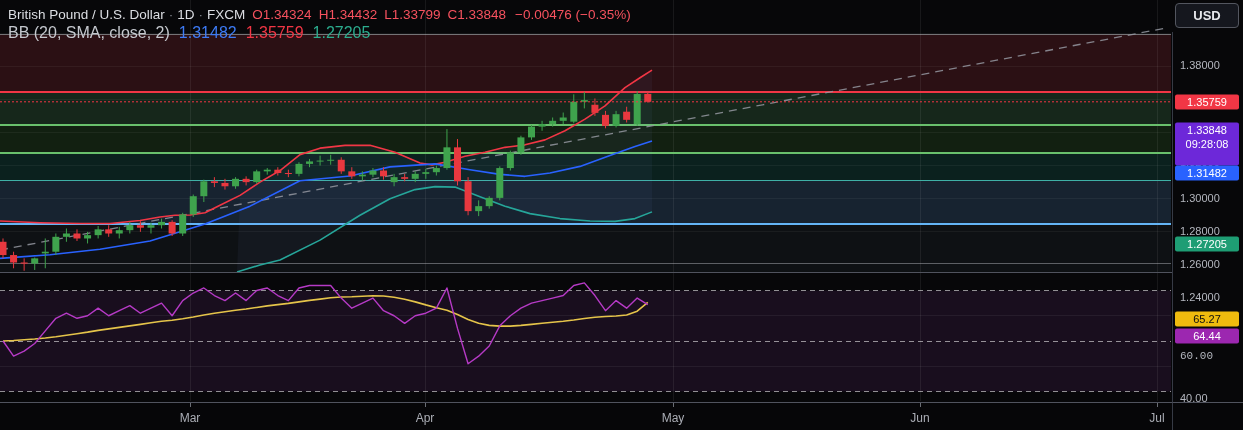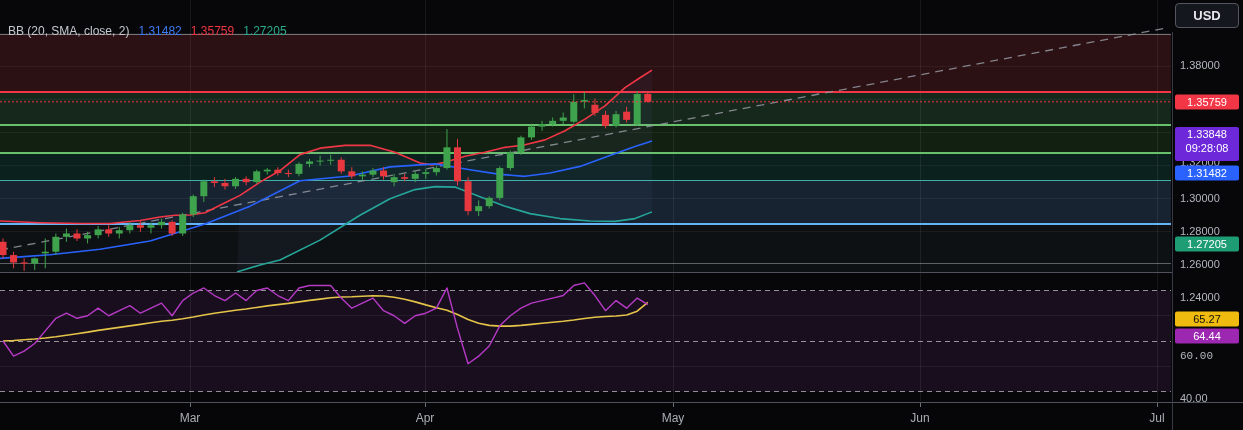--- a/index.html
+++ b/index.html
@@ -4,29 +4,29 @@
 <style>
   html,body{margin:0;padding:0;background:#070709;width:1243px;height:430px;overflow:hidden;
     font-family:"Liberation Sans",sans-serif;-webkit-font-smoothing:antialiased;}
   #root{position:relative;width:1243px;height:430px;background:#070709;}
   #chart-svg{position:absolute;left:0;top:0;}
   .legend{position:absolute;left:8px;white-space:nowrap;z-index:5;pointer-events:none;}
   .legend .t{color:#dcdee3;font-size:13.5px;}
   .legend .sep{color:#84878f;font-size:13.5px;padding:0 4px;}
   .legend .ohlc{color:#f7525f;font-size:13.5px;padding-left:7px;}
   .legend .chg{color:#f7525f;font-size:13.5px;padding-left:9px;}
-  .legend2{position:absolute;left:8px;white-space:nowrap;z-index:5;pointer-events:none;font-size:12px;color:#c5c8ce;}
+  .legend2{position:absolute;left:8px;white-space:nowrap;z-index:5;pointer-events:none;font-size:16px;color:#c5c8ce;}
   .legend2 .val{padding-left:9px;font-weight:400;}
   .legend2 .nil{color:#787b86;padding-left:9px;}
   #price-axis{position:absolute;left:1172px;top:0;width:71px;height:402px;background:#070709;
     border-left:1px solid #363a45;z-index:4;margin-top:32px;}
   .axlabel{position:absolute;left:7px;transform:translateY(-50%);color:#b4b7bf;font-size:11px;}
   .badge{position:absolute;left:2px;right:5px;transform:translateY(-50%);border-radius:2px;
     text-align:center;font-size:11px;line-height:15px;z-index:3;}
-  .badge .sub{display:block;line-height:13px;padding-bottom:6px;}
+  .badge .sub{display:block;line-height:13px;padding-bottom:15px;}
   #time-axis{position:absolute;left:0;top:402px;width:1243px;height:28px;background:#060608;
     border-top:1px solid #50535e;z-index:4;padding-left:36px;}
   .tlabel{position:absolute;top:8px;transform:translateX(-50%);color:#aaadb5;font-size:12px;}
   .tick{position:absolute;top:0;width:1px;height:4px;background:#6a6d74;}
   #usd-btn{position:absolute;top:3px;right:4px;width:62px;height:23px;background:#15171e;
     border:1px solid #53565f;border-radius:4px;color:#e6e8ec;font-size:13px;font-weight:700;
     display:flex;align-items:center;justify-content:center;z-index:6;cursor:pointer;margin-left:20px;}
   #corner{position:absolute;left:1172px;top:402px;width:71px;height:28px;background:#060608;z-index:5;
     border-top:1px solid #50535e;border-left:1px solid #363a45;}
 </style>
@@ -213,20 +213,23 @@
         <line x1="1157" y1="273" x2="1157" y2="401" stroke="rgba(255,255,255,0.07)" shape-rendering="crispEdges"></line>
         <line x1="0" y1="290.5" x2="1171" y2="290.5" stroke="rgba(255,255,255,0.55)" stroke-width="1" stroke-dasharray="5 4" shape-rendering="crispEdges"></line>
         <line x1="0" y1="341" x2="1171" y2="341" stroke="rgba(255,255,255,0.55)" stroke-width="1" stroke-dasharray="5 4" shape-rendering="crispEdges"></line>
         <line x1="0" y1="391.5" x2="1171" y2="391.5" stroke="rgba(255,255,255,0.55)" stroke-width="1" stroke-dasharray="5 4" shape-rendering="crispEdges"></line>
         <polyline points="3,341 13.57,340.495 24.14,339.7375 34.71,338.98 45.28,337.96999999999997 55.85,336.7075 66.42,335.1925 76.99000000000001,333.6775 87.56,332.1625 98.13,330.395 108.7,328.88 119.27000000000001,327.365 129.84,325.85 140.41,324.335 150.98000000000002,322.82 161.55,321.305 172.12,320.295 182.69,318.78000000000003 193.26,317.0125 203.83,314.9925 214.4,313.225 224.97,311.71 235.54000000000002,310.195 246.11,308.9325 256.68,307.4175 267.25,305.90250000000003 277.82,304.64 288.39,303.3775 298.96000000000004,301.8625 309.53000000000003,300.3475 320.1,299.08500000000004 330.67,297.8225 341.24,297.065 351.81,296.8125 362.38,296.3075 372.95,295.8025 383.52,296.055 394.09000000000003,297.3175 404.66,299.3375 415.23,301.8625 425.8,304.8925 436.37,307.67 446.94,310.195 457.51,314.4875 468.08000000000004,319.5375 478.65000000000003,323.325 489.22,325.34499999999997 499.79,326.1025 510.36,326.1025 520.9300000000001,325.34499999999997 531.5,324.335 542.07,323.325 552.64,322.315 563.21,321.305 573.78,320.0425 584.35,318.52750000000003 594.9200000000001,317.265 605.49,316.5075 616.0600000000001,316.0025 626.63,314.9925 637.2,311.205 647.77,302.44325000000003" fill="none" stroke="#e5c44a" stroke-width="1.6" stroke-linejoin="round"></polyline>
         <polyline points="3,341 13.57,356.15 24.14,351.1 34.71,343.525 45.28,330.9 55.85,318.275 66.42,313.225 76.99000000000001,318.275 87.56,315.75 98.13,308.175 108.7,315.75 119.27000000000001,310.7 129.84,305.65 140.41,313.225 150.98000000000002,308.175 161.55,303.125 172.12,315.75 182.69,300.6 193.26,293.025 203.83,287.975 214.4,295.55 224.97,300.6 235.54000000000002,293.025 246.11,300.6 256.68,290.5 267.25,287.975 277.82,295.55 288.39,300.6 298.96000000000004,287.975 309.53000000000003,285.45 320.1,285.45 330.67,285.45 341.24,298.075 351.81,308.175 362.38,303.125 372.95,298.075 383.52,310.7 394.09000000000003,315.75 404.66,323.325 415.23,315.75 425.8,313.225 436.37,308.175 446.94,287.975 457.51,328.375 468.08000000000004,363.725 478.65000000000003,356.15 489.22,346.05 499.79,325.85 510.36,315.75 520.9300000000001,308.175 531.5,303.125 542.07,300.6 552.64,298.075 563.21,295.55 573.78,285.45 584.35,282.925 594.9200000000001,295.55 605.49,310.7 616.0600000000001,300.6 626.63,308.175 637.2,298.075 647.77,304.64" fill="none" stroke="#b63ac6" stroke-width="1.4" stroke-linejoin="round"></polyline>
       </g>
       <line x1="0" y1="272.5" x2="1243" y2="272.5" stroke="#50535e" shape-rendering="crispEdges"></line>
     </svg>
 
+  <div class="legend" style="top:5px;">
+    <span class="t">British Pound / U.S. Dollar</span><span class="sep">·</span><span class="t">1D</span><span class="sep">·</span><span class="t">FXCM</span><span id="ohlc-row"><span class="ohlc">O1.34324</span><span class="ohlc">H1.34432</span><span class="ohlc">L1.33799</span><span class="ohlc">C1.33848</span></span><span class="chg">−0.00476 (−0.35%)</span>
+  </div>
 
   <div class="legend2" style="top:24px;">
     <span>BB (20, SMA, close, 2)</span><span id="bb-vals"><span class="val" style="color: rgb(61, 123, 245);">1.31482</span><span class="val" style="color: rgb(242, 54, 69);">1.35759</span><span class="val" style="color: rgb(44, 172, 142);">1.27205</span></span>
   </div>
 
 
   <div id="price-axis">
       <div class="axlabel" style="top: 33px;">1.38000</div>
       <div class="axlabel" style="top: 130px;">1.32000</div>
       <div class="axlabel" style="top: 166px;">1.30000</div>

